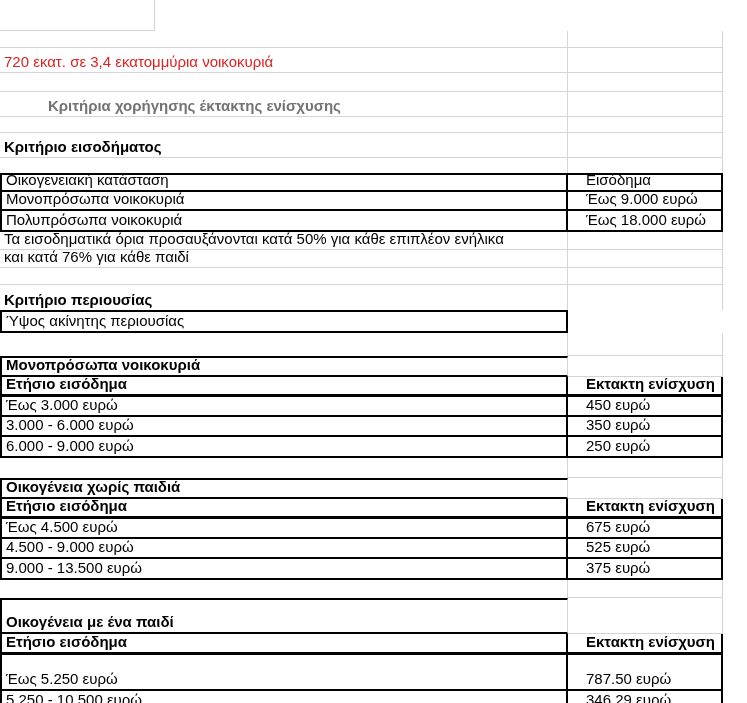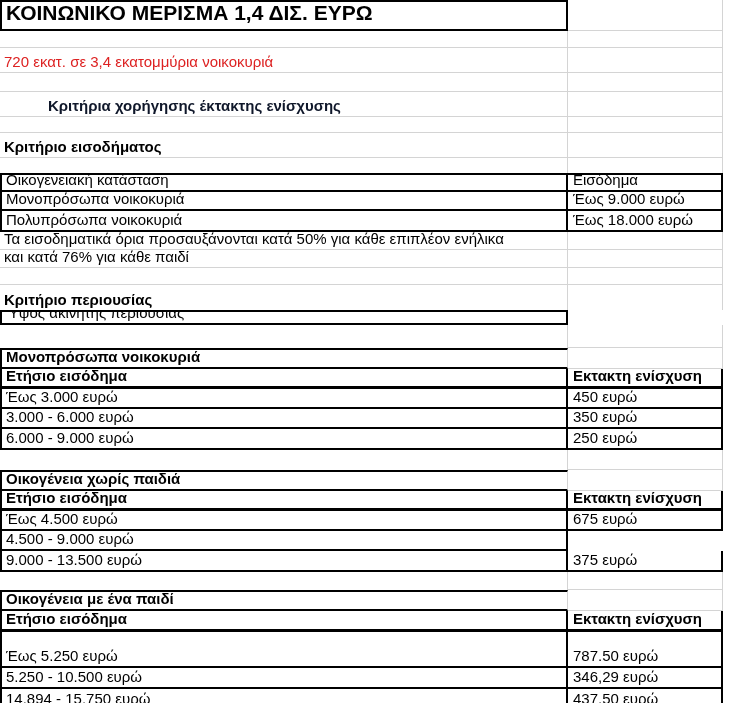--- a/index.html
+++ b/index.html
@@ -12,41 +12,40 @@
   .row{display:flex; width:747px;}
   .c{
     box-sizing:border-box; height:100%;
     display:flex; align-items:flex-end;
     overflow:hidden; white-space:nowrap;
     border-right:1px solid var(--grid);
     border-bottom:1px solid var(--grid);
     padding:0 0 2px 4px; line-height:1.15;
   }
   .a{width:568px;}
-  .b{width:155px; padding-left:5px;}
+  .b{width:155px; padding-left:18px;}
   
   .nb{border-bottom:none !important;}
   .kt{border-top:2px solid var(--ink);}
   .kb{border-bottom:2px solid var(--ink) !important;}
   .kb3{border-bottom:3px solid var(--ink) !important;}
   .kr{border-right:2px solid var(--ink) !important;}
   .kl{border-left:2px solid var(--ink);}
   .kbox{border:2px solid var(--ink) !important;}
   .bold{font-weight:bold;}
   .red{color:#dd2222; font-weight:normal;}
-  .green{color:#0f172a; font-weight:bold;padding-left:48px;}
+  .green{color:#737373; font-weight:bold;padding-left:48px;}
   .title{font-size:21px; font-weight:bold; padding-bottom:4px;}
 </style>
 </head>
 <body>
 
 <div class="sheet">
 
   <div class="row" style="height:31px">
-    <div class="c a title kbox">ΚΟΙΝΩΝΙΚΟ ΜΕΡΙΣΜΑ 1,4 ΔΙΣ. ΕΥΡΩ</div>
     <div class="c b"></div>
   </div>
 
   <div class="row" style="height:17px">
     <div class="c a"></div>
       <div class="c b"></div>
   </div>
 
   <div class="row" style="height:25px">
     <div class="c a red">720 εκατ. σε 3,4 εκατομμύρια νοικοκυριά</div>
@@ -103,21 +102,21 @@
   <div class="row" style="height:17px">
     <div class="c a"></div>
       <div class="c b"></div>
   </div>
 
   <div class="row" style="height:25px">
     <div class="c a bold nb">Κριτήριο περιουσίας</div>
     <div class="c b nb"></div>
   </div>
 
-  <div class="row" style="height:15px">
+  <div class="row" style="height:23px">
     <div class="c a kl kt kr kb">Ύψος ακίνητης περιουσίας</div>
   </div>
 
   <div class="row" style="height:23px">
     <div class="c a nb"></div>
       <div class="c b"></div>
   </div>
 
   <div class="row" style="height:21px">
     <div class="c a bold kl kt kb">Μονοπρόσωπα νοικοκυριά</div>
@@ -152,32 +151,33 @@
   <div class="row" style="height:20px">
     <div class="c a bold kl kr kb3">Ετήσιο εισόδημα</div>
     <div class="c b bold kr kb3">Εκτακτη ενίσχυση</div>
   </div>
   <div class="row" style="height:20px">
     <div class="c a kl kr kb">Έως 4.500 ευρώ</div>
     <div class="c b kr kb">675 ευρώ</div>
   </div>
   <div class="row" style="height:20px">
     <div class="c a kl kr kb">4.500 - 9.000 ευρώ</div>
+    <div class="c b kr kb">525 ευρώ</div>
   </div>
   <div class="row" style="height:21px">
     <div class="c a kl kr kb">9.000 - 13.500 ευρώ</div>
     <div class="c b kr kb">375 ευρώ</div>
   </div>
 
   <div class="row" style="height:18px">
     <div class="c a nb"></div>
       <div class="c b"></div>
   </div>
 
-  <div class="row" style="height:21px">
+  <div class="row" style="height:36px">
     <div class="c a bold kl kt kb">Οικογένεια με ένα παιδί</div>
     <div class="c b"></div>
   </div>
   <div class="row" style="height:21px">
     <div class="c a bold kl kr kb3">Ετήσιο εισόδημα</div>
     <div class="c b bold kr kb3">Εκτακτη ενίσχυση</div>
   </div>
   <div class="row" style="height:36px">
     <div class="c a kl kr kb">Έως 5.250 ευρώ</div>
     <div class="c b kr kb">787.50 ευρώ</div>

